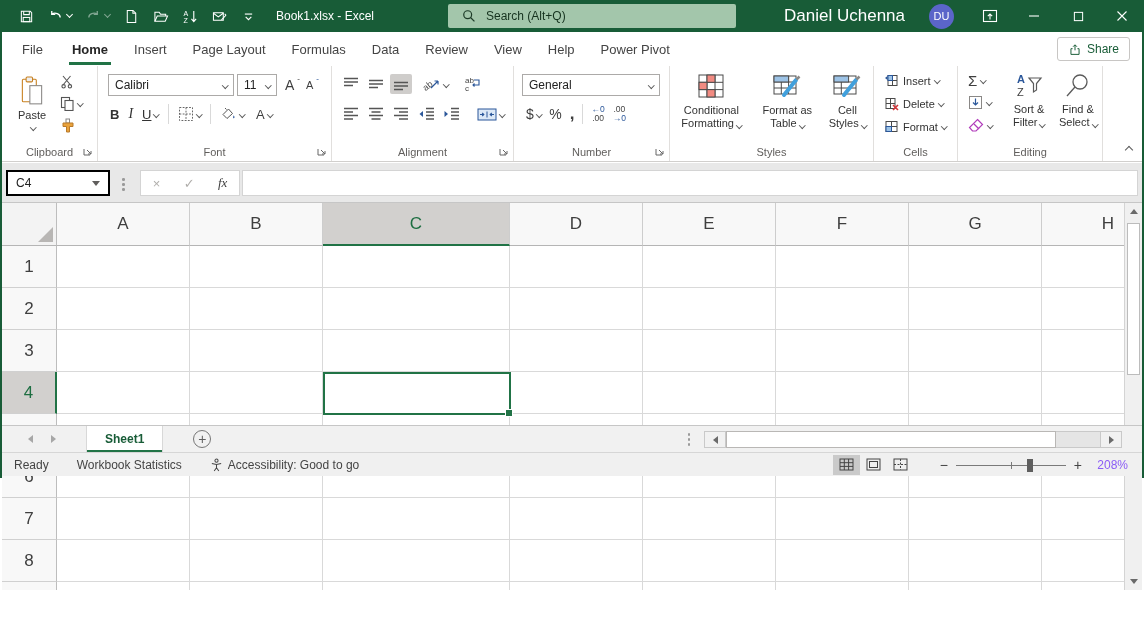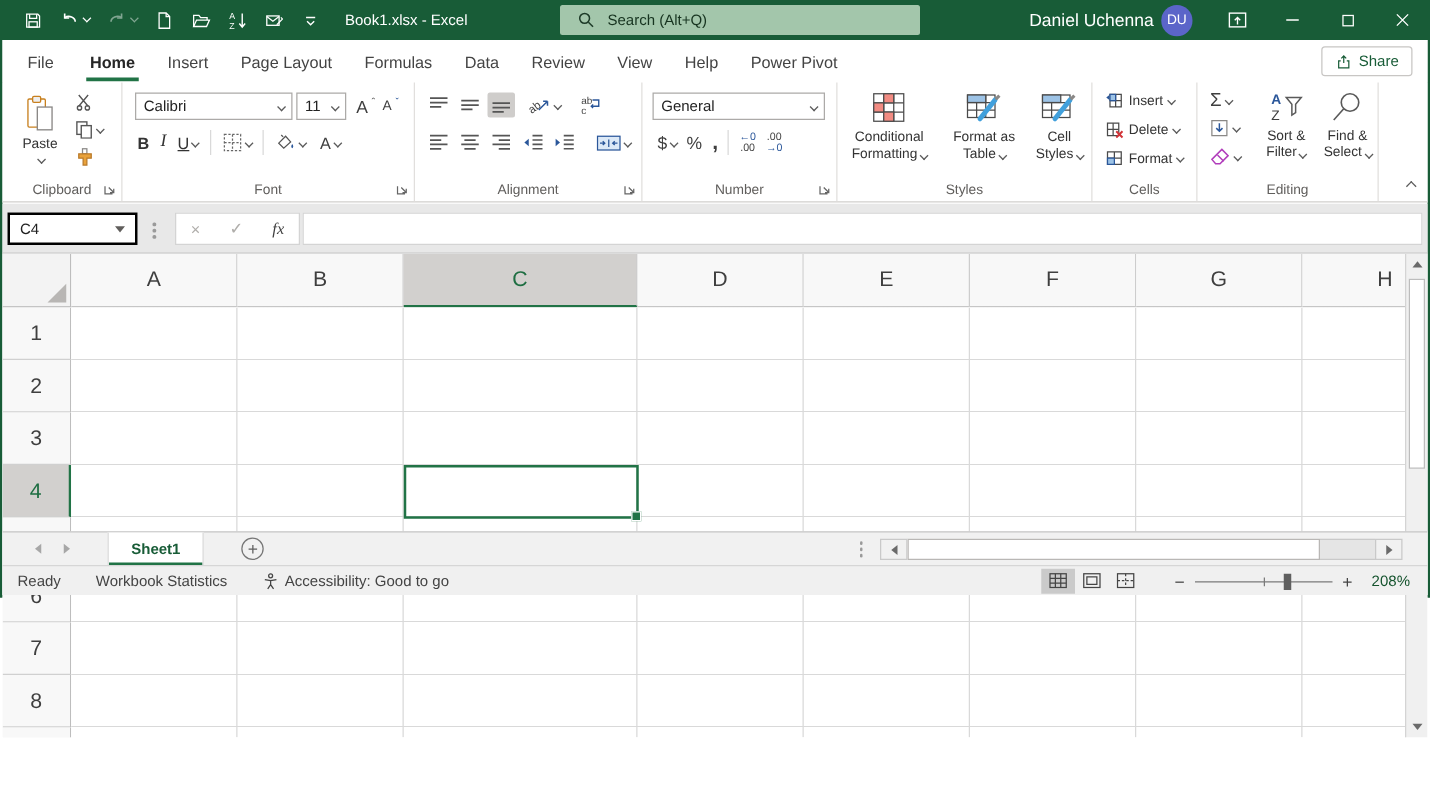--- a/index.html
+++ b/index.html
@@ -15,21 +15,21 @@
   .qbtn { display:flex; align-items:center; justify-content:center; height:32px; padding:0 7px; cursor:default; }
   .qbtn svg { display:block; }
   .qchev { width:5px; height:5px; border-right:1.2px solid #fff; border-bottom:1.2px solid #fff;
            transform:rotate(45deg); display:inline-block; margin-left:4px; margin-top:-3px; }
   .dim { opacity:.45; }
   .doc-title { font-size:12px; margin-left:14px; white-space:nowrap; }
   .searchbox { position:absolute; left:448px; top:4px; width:288px; height:24px; background:#a3c6ab;
                border-radius:2px; display:flex; align-items:center; padding-left:14px; gap:10px;
                color:#16331f; font-size:12px; cursor:text; }
   .tb-right { position:absolute; right:0; top:0; height:32px; display:flex; align-items:center; }
-  .user-name { font-size:14px; margin-right:6px; }
+  .user-name { font-size:17px; margin-right:24px; }
   .avatar { width:25px; height:25px; border-radius:50%; background:#5b65c9; color:#fff; font-size:11px;
             display:flex; align-items:center; justify-content:center; margin-right:14px; }
   .wc { width:44px; height:32px; display:flex; align-items:center; justify-content:center; }
 
   
   .tabrow { position:absolute; left:0; top:32px; width:1140px; height:34px; background:#fff;
             display:flex; align-items:center; }
   .rtab { position:relative; height:100%; display:flex; align-items:center; padding:0 13px;
           font-size:13px; color:#444; cursor:default; white-space:nowrap; }
   .rtab:first-child { padding:0 16px; margin-left:4px; }
@@ -148,21 +148,21 @@
   .st-item.stat { margin-left:28px; cursor:pointer; }
   .st-right { margin-left:auto; display:flex; align-items:center; }
   .viewbtn { width:27px; height:20px; display:flex; align-items:center; justify-content:center; cursor:pointer; }
   .viewbtn.selected { background:#cacaca; }
   .zoomctl { display:flex; align-items:center; margin-left:18px; }
   .zglyph { font-size:14px; color:#444; padding:0 8px; cursor:pointer; }
   .ztrack { position:relative; width:110px; height:14px; }
   .ztrack .line { position:absolute; left:0; right:0; top:7px; height:1px; background:#7a7a7a; }
   .ztrack .tick { position:absolute; left:50%; top:4px; width:1px; height:7px; background:#7a7a7a; }
   .ztrack .handle { position:absolute; left:65%; top:1px; width:6px; height:13px; background:#5f5f5f; cursor:grab; }
-  .zoomlevel { width:52px; text-align:right; padding-right:14px; color:#14532d; }
+  .zoomlevel { width:52px; text-align:right; padding-right:14px; color:#8b5cf6; }
 </style>
 </head>
 <body>
 
 <div class="win">
 
   <div class="titlebar">
     <div class="qat">
       <span class="qbtn">
         <svg width="15" height="15" viewBox="0 0 16 16" fill="none" stroke="#fff" stroke-width="1.1">

